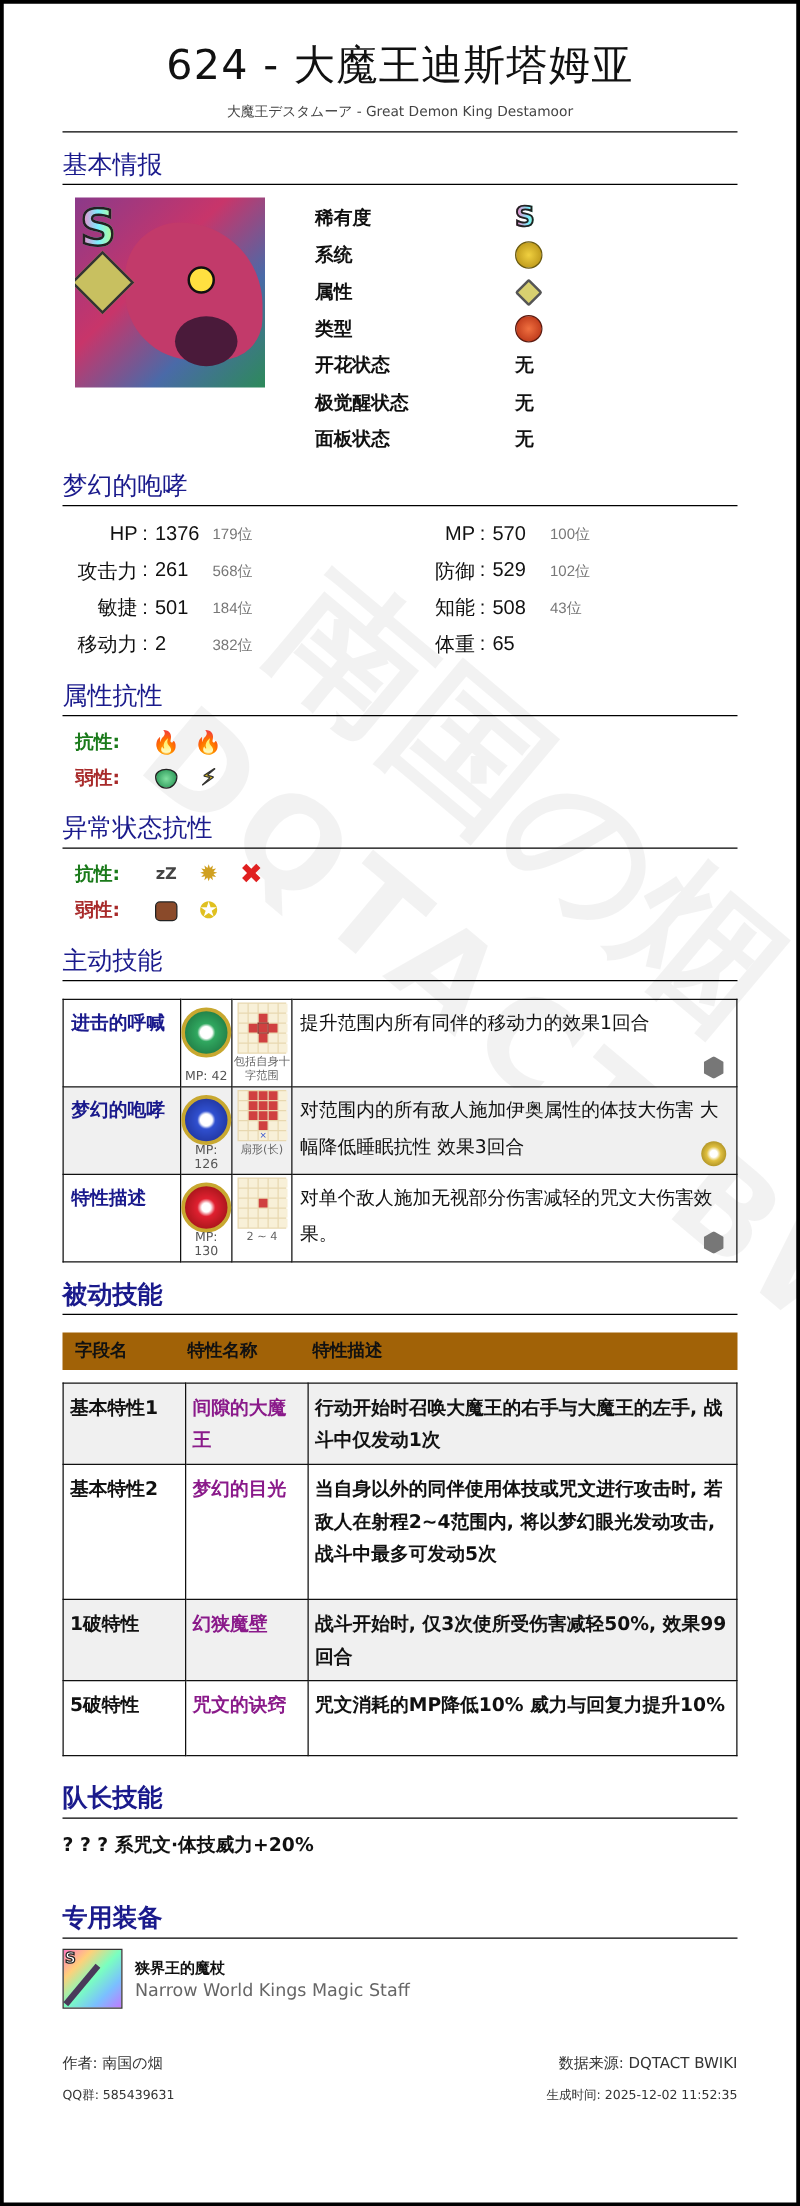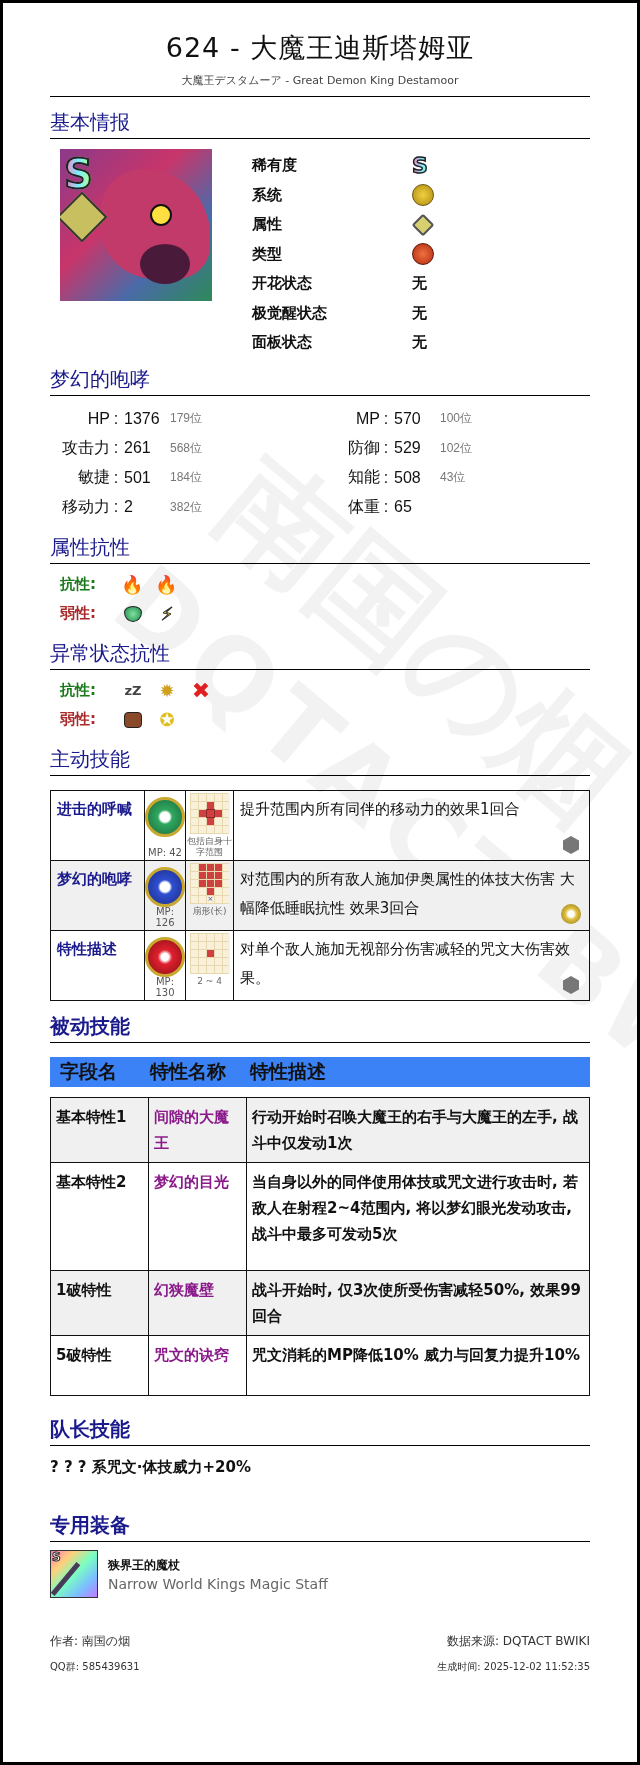--- a/index.html
+++ b/index.html
@@ -3,21 +3,21 @@
 <meta charset="utf-8">
 <style>
   * { box-sizing: border-box; margin: 0; padding: 0; }
   html, body { width: 640px; height: 1765px; background: #fff; }
   body { font-family: "DejaVu Sans", sans-serif; color: #111; position: relative; overflow: hidden; }
   .frame { position: absolute; left: 0; top: 0; width: 640px; height: 1765px; border: 3px solid #000; }
   .watermark { position: absolute; pointer-events: none; color: rgba(0,0,0,0.05); font-weight: bold; transform: rotate(40deg); white-space: nowrap; }
   .wm1 { left: 180px; top: 560px; font-size: 120px; }
   .wm2 { left: 20px; top: 830px; font-size: 100px; letter-spacing: 10px; }
   .page { position: absolute; left: 50px; top: 0; width: 540px; }
-  .title { text-align: center; font-size: 27px; margin-top: 30px; font-family: "DejaVu Sans", sans-serif; letter-spacing: 1px; }
+  .title { text-align: center; font-size: 33px; margin-top: 30px; font-family: "DejaVu Sans", sans-serif; letter-spacing: 1px; }
   .subtitle { text-align: center; font-size: 11px; color: #444; margin-top: 7px; }
   .title-rule { border-top: 1.5px solid #000; margin-top: 8px; }
   .section-title { font-size: 20px; color: #1a1a8c; margin-top: 12px; padding-bottom: 2px; border-bottom: 1.5px solid #000; }
   .section-title.bold { font-weight: bold; }
   
   .basic { display: flex; margin-top: 10px; height: 205px; }
   .portrait { width: 152px; height: 152px; margin-left: 10px; position: relative; overflow: hidden; background: linear-gradient(135deg,#8b3a8a 0%,#c8356a 40%,#4a6aa8 70%,#2d8a5a 100%); }
   .portrait .s-badge { position: absolute; left: 4px; top: 2px; font-size: 40px; font-weight: bold; color: #fff; background: linear-gradient(90deg,#ff7ac0,#7af0ff,#c0ff7a); -webkit-background-clip: text; background-clip: text; color: transparent; -webkit-text-stroke: 2px #222; }
   .portrait .dragon { position: absolute; left: 40px; top: 20px; width: 110px; height: 110px; border-radius: 40% 60% 30% 50%; background: #c23a6a; }
   .portrait .eye { position: absolute; left: 90px; top: 55px; width: 22px; height: 22px; border-radius: 50%; background: #ffe040; border: 2px solid #111; }
@@ -61,21 +61,21 @@
   .grid5 { display: grid; grid-template-columns: repeat(5, 7px); grid-template-rows: repeat(5, 7px); gap: 1px; width: 39px; margin: 0 auto; background: #e8d8b0; padding: 1px; }
   .grid5 span { background: #f8f0d8; }
   .grid5 span.on { background: #d04040; }
   .grid5 span.self { background: #d04040; outline: 1px solid #8a2a2a; }
   .grid5 span.mark { background: #f8f0d8; color: #3050d0; font-size: 7px; line-height: 7px; }
   .range-label { font-size: 9px; color: #666; margin-top: 2px; line-height: 11px; }
   .sk-desc { padding: 4px 6px; font-size: 15px; font-weight: normal; line-height: 29px; position: relative; }
   .hex { position: absolute; right: 10px; bottom: 6px; width: 16px; height: 18px; background: #777; clip-path: polygon(50% 0,100% 25%,100% 75%,50% 100%,0 75%,0 25%); }
   .star-badge { position: absolute; right: 8px; bottom: 6px; width: 20px; height: 20px; border-radius: 50%; background: radial-gradient(circle,#fff 0 20%,#e0c040 40%,#8a7010 100%); }
   
-  .passive-head { margin-top: 14px; width: 540px; background: #3b82f6; display: flex; height: 30px; align-items: center; font-size: 19px; font-weight: bold; }
+  .passive-head { margin-top: 14px; width: 540px; background: #a16207; display: flex; height: 30px; align-items: center; font-size: 14px; font-weight: bold; }
   .passive-head div:nth-child(1) { width: 100px; padding-left: 10px; }
   .passive-head div:nth-child(2) { width: 92px; }
   .passive-head div:nth-child(3) { padding-left: 8px; }
   .passive { margin-top: 10px; width: 540px; border-collapse: collapse; }
   .passive td { border: 1.5px solid #111; vertical-align: top; padding: 6px 5px; font-size: 15px; font-weight: bold; line-height: 26px; }
   .passive tr:nth-child(odd) { background: #f0f0f0; }
   .passive td.pf { width: 98px; }
   .passive td.pn { width: 98px; color: #8a1a8a; }
   .passive tr { height: 60px; }
   .passive tr.tall { height: 108px; }

